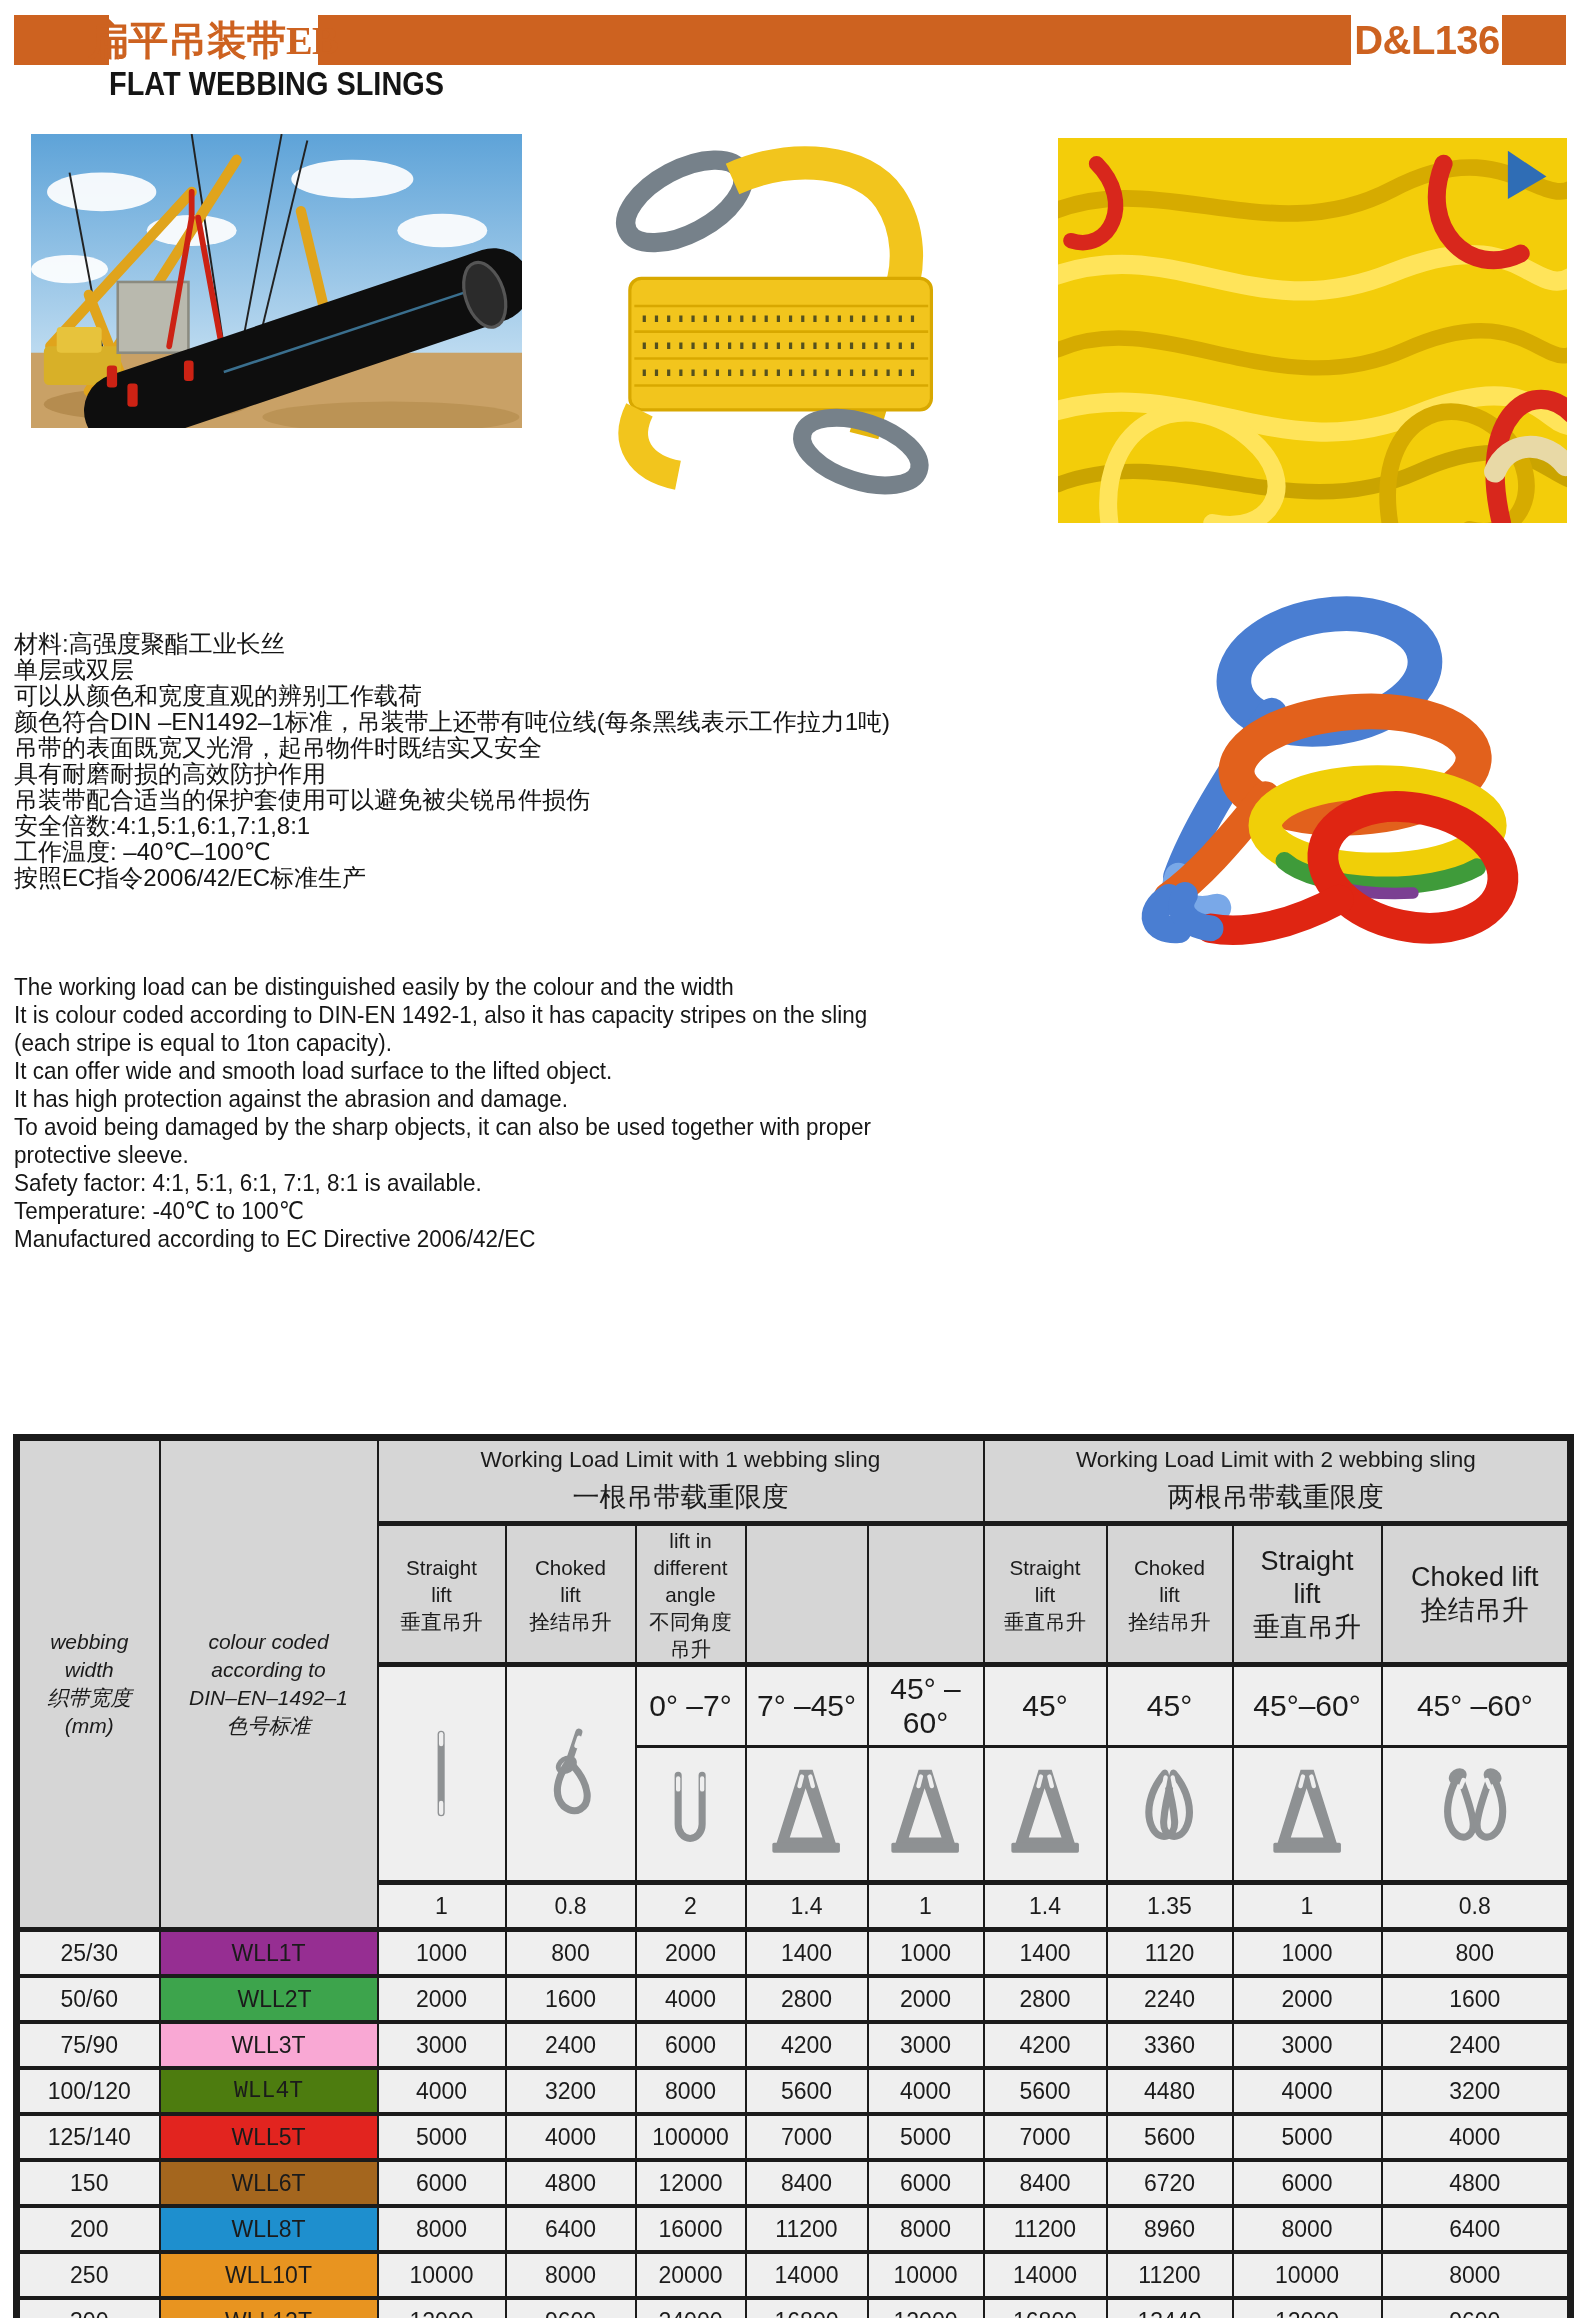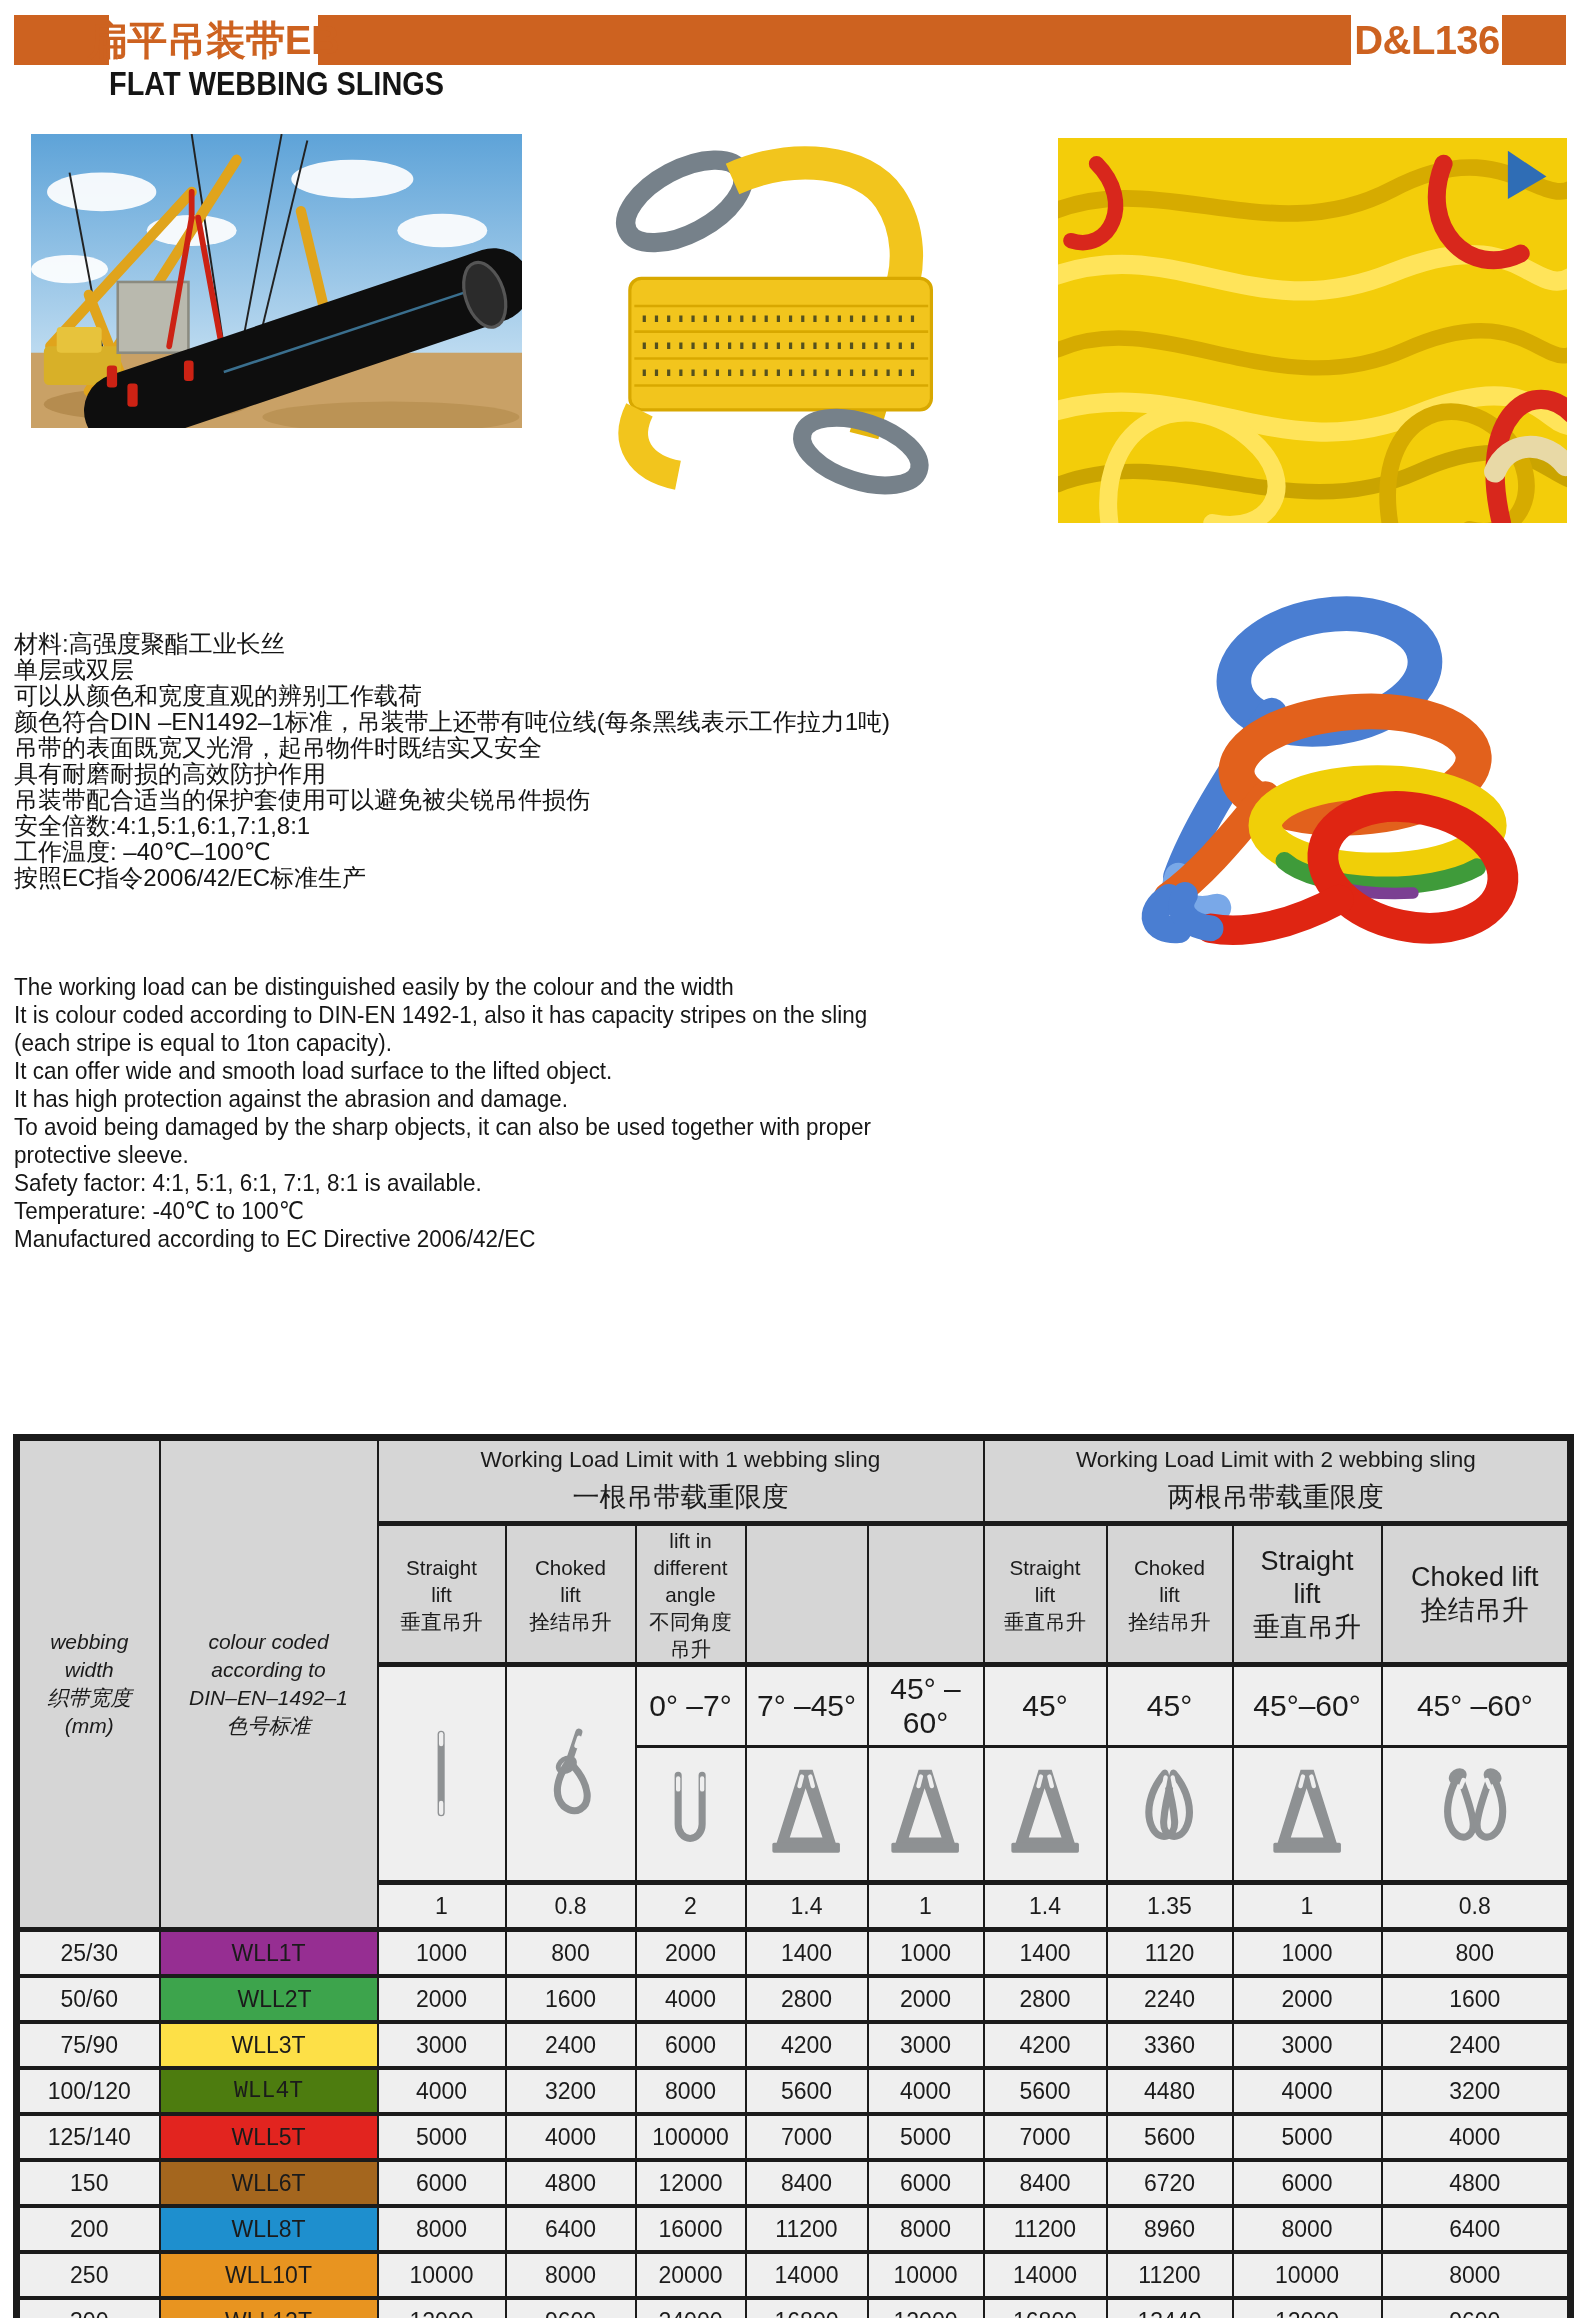--- a/index.html
+++ b/index.html
@@ -5,21 +5,21 @@
   html,body{margin:0;padding:0;background:#fff;}
   body{width:1580px;height:2319px;position:relative;font-family:"Liberation Sans","DejaVu Sans",sans-serif;color:#1b1b1b;}
 
   
   .hbar{position:absolute;left:14px;top:14.8px;width:1552px;height:50px;}
   .hbar .seg{position:absolute;top:0;height:100%;background:var(--accent);}
   .seg-left{left:0;width:95px;}
   .seg-fill{left:304px;width:1033px;}
   .seg-right{left:1488px;width:64px;}
   .title-box{position:absolute;left:95px;top:-3.9px;width:209px;height:59px;display:flex;align-items:center;justify-content:center;background:#fff;}
-  .title-box h1{margin:0;font-size:40px;font-weight:bold;color:var(--accent);white-space:nowrap;letter-spacing:-0.6px;}
+  .title-box h1{margin:0;font-size:40px;font-weight:bold;color:var(--accent);white-space:nowrap;letter-spacing:-0.6px;font-family:Liberation Serif, serif;}
   .code-box{position:absolute;left:1338px;top:-3.9px;width:150px;height:59px;display:flex;align-items:center;justify-content:center;background:#fff;}
   .code-box span{font-size:40px;font-weight:bold;color:var(--accent);letter-spacing:-0.6px;}
   .subtitle{position:absolute;left:109px;top:64px;font-size:34px;font-weight:bold;color:#151515;transform:scaleX(.85);transform-origin:0 0;white-space:nowrap;}
 
   
   .photo{position:absolute;overflow:hidden;}
   .photo svg{display:block;width:100%;height:100%;}
 
   
   .intro{position:absolute;white-space:pre-line;}
@@ -357,21 +357,21 @@
           <td>4000</td>
           <td>2800</td>
           <td>2000</td>
           <td>2800</td>
           <td>2240</td>
           <td>2000</td>
           <td>1600</td>
         </tr>
         <tr>
           <td>75/90</td>
-          <td class="wll" style="background: #fde047;">WLL3T</td>
+          <td class="wll" style="background: #f9a8d4;">WLL3T</td>
           <td>3000</td>
           <td>2400</td>
           <td>6000</td>
           <td>4200</td>
           <td>3000</td>
           <td>4200</td>
           <td>3360</td>
           <td>3000</td>
           <td>2400</td>
         </tr>

